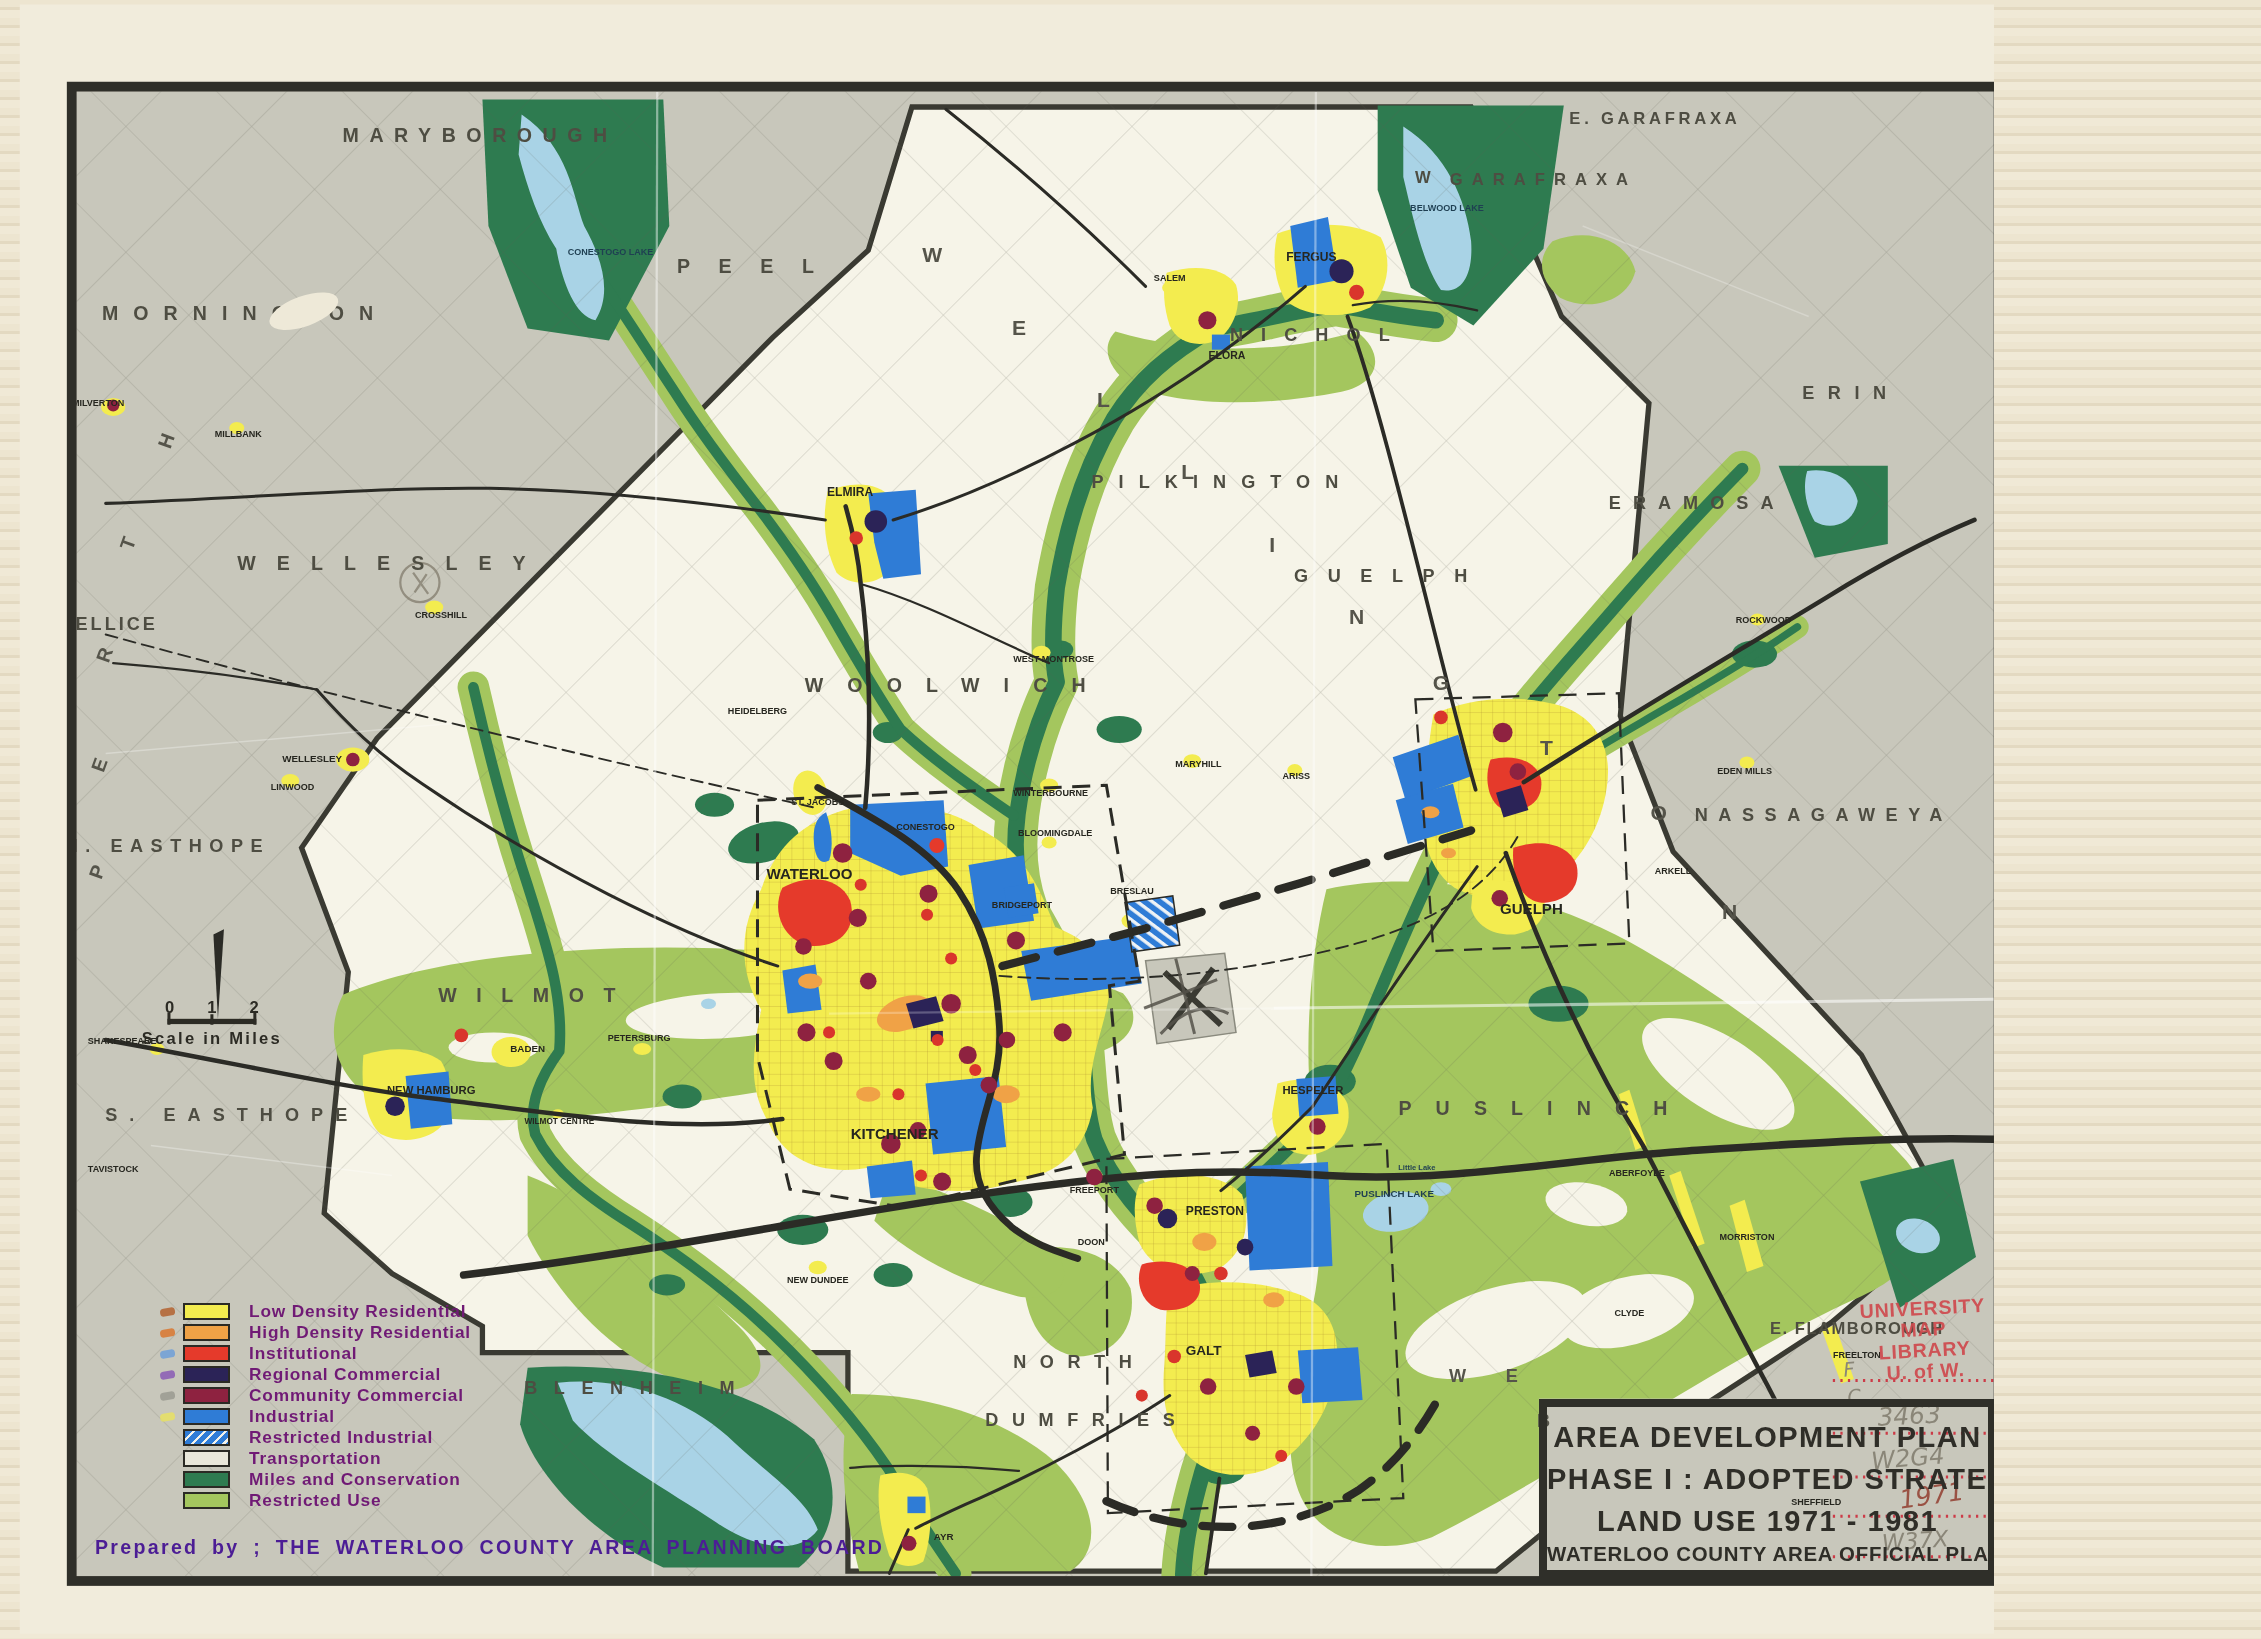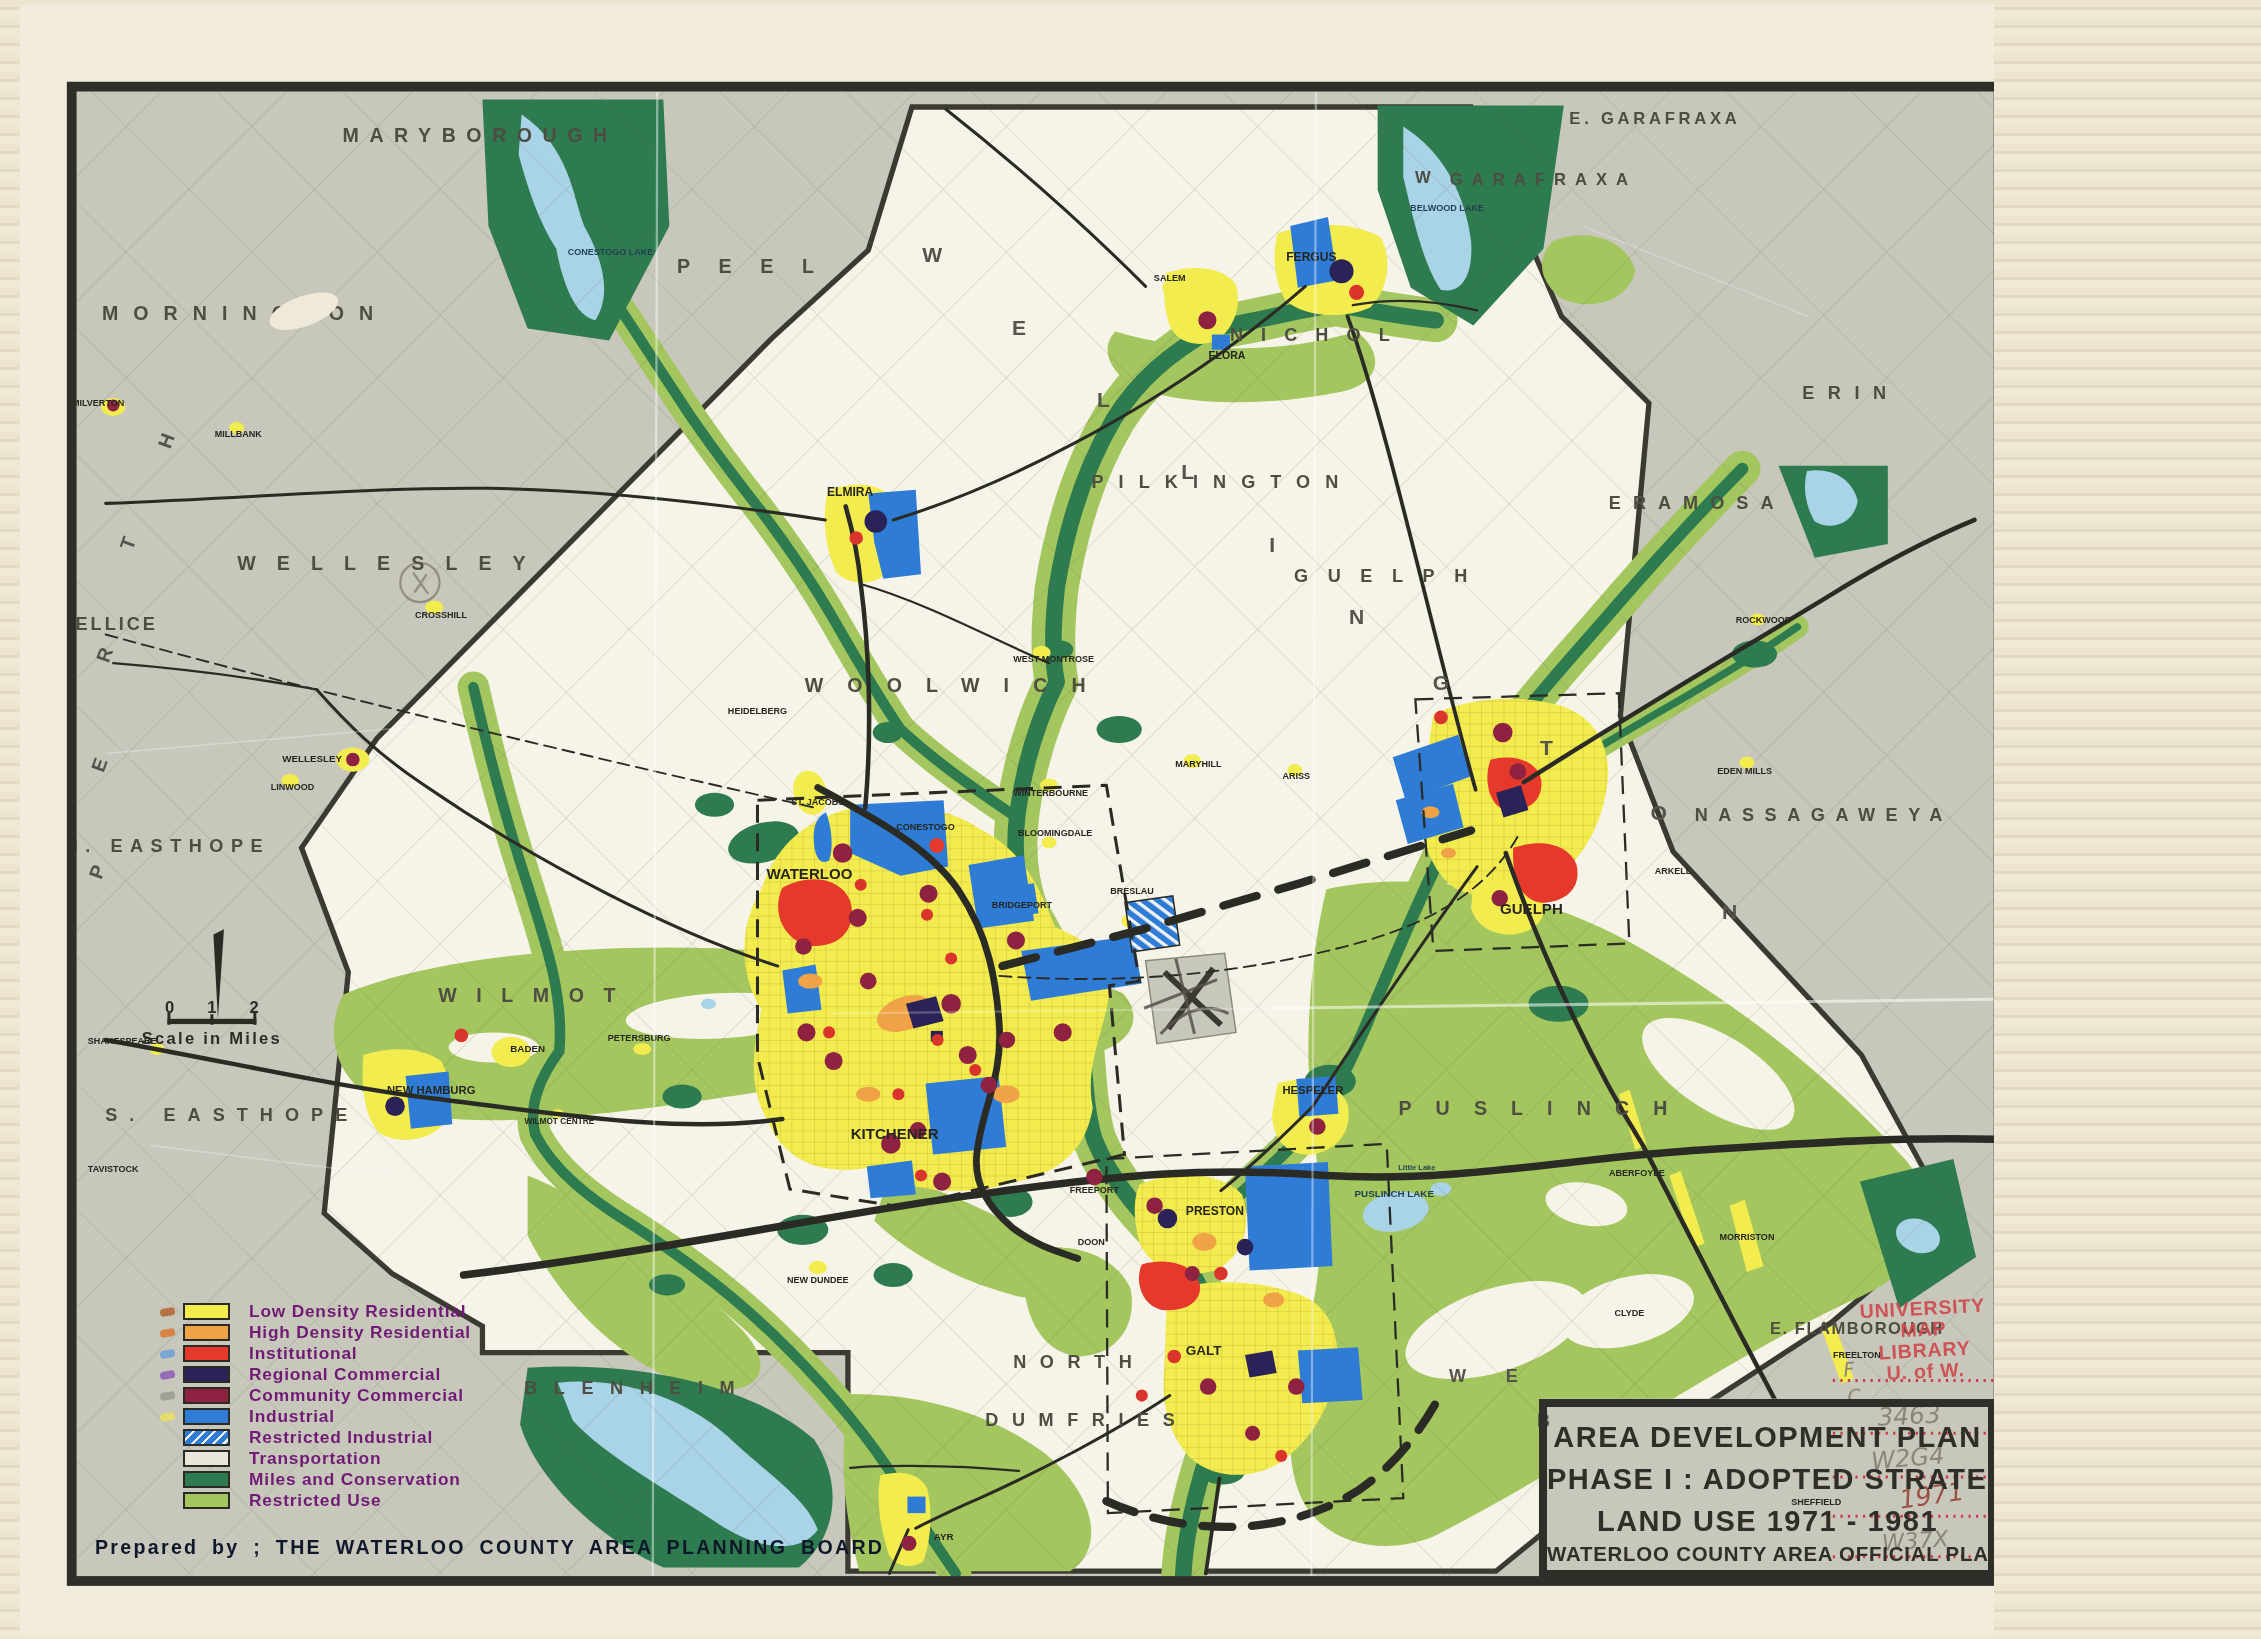--- a/index.html
+++ b/index.html
@@ -14,21 +14,21 @@
   .handwriting text{font-family:"DejaVu Sans",sans-serif;font-style:italic;}
 
   
   .legend{position:absolute;left:160px;top:1301px;}
   .lg-row{display:flex;align-items:center;height:21px;}
   .lg-tick{display:inline-block;width:15px;height:7.5px;margin-right:7.5px;border-radius:3.8px;opacity:.85;transform:rotate(-10deg);}
   .lg-swatch{display:inline-block;width:47px;height:16.6px;border:2.3px solid #2b2a24;box-sizing:border-box;margin-right:19.6px;background:#fff;}
   .lg-swatch.hatched{background:repeating-linear-gradient(135deg,#2f7cd6 0px,#2f7cd6 5.3px,#f2f2ea 5.3px,#f2f2ea 7.5px);}
   .lg-label{font-size:17.3px;font-weight:700;color:#701a75;letter-spacing:0.8px;white-space:nowrap;}
 
-  .prepared{position:absolute;left:95px;top:1536px;font-size:19.6px;font-weight:700;color:#0f172a;letter-spacing:2.3px;word-spacing:6px;white-space:nowrap;}
+  .prepared{position:absolute;left:95px;top:1536px;font-size:19.6px;font-weight:700;color:#4c1d95;letter-spacing:2.3px;word-spacing:6px;white-space:nowrap;}
 
   .title-block{position:absolute;left:1539px;top:1399px;width:457px;height:179px;border:8.3px solid #2f2f29;box-sizing:border-box;}
   .title-block div{position:absolute;width:100%;text-align:center;color:#2f2e28;font-weight:700;white-space:nowrap;}
   .tb-line1{top:13.6px;font-size:29px;letter-spacing:1.5px;}
   .tb-line2{top:56px;font-size:29px;letter-spacing:1.5px;}
   .tb-line3{top:98px;font-size:29px;letter-spacing:1.5px;}
   .tb-footer{top:136px;font-size:20.4px;letter-spacing:0.8px;}
 
   .stamp{position:absolute;left:1856px;top:1298px;width:136px;transform:rotate(-3deg);color:#cf4a4e;font-weight:700;font-size:19.6px;line-height:21px;letter-spacing:0.8px;text-align:center;opacity:.92;}
 </style>

